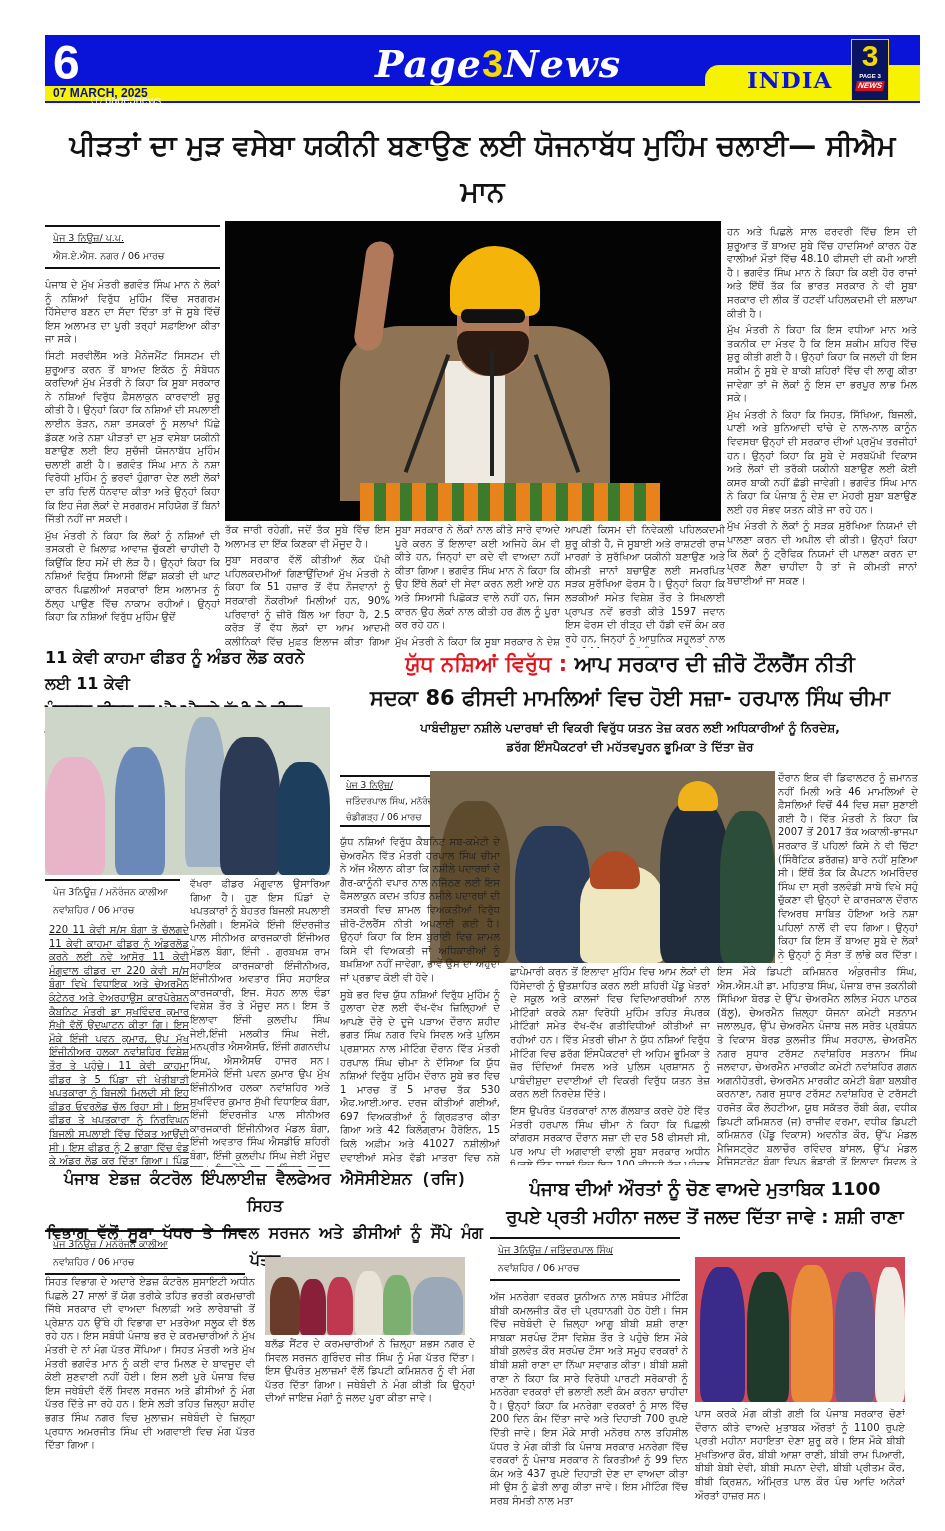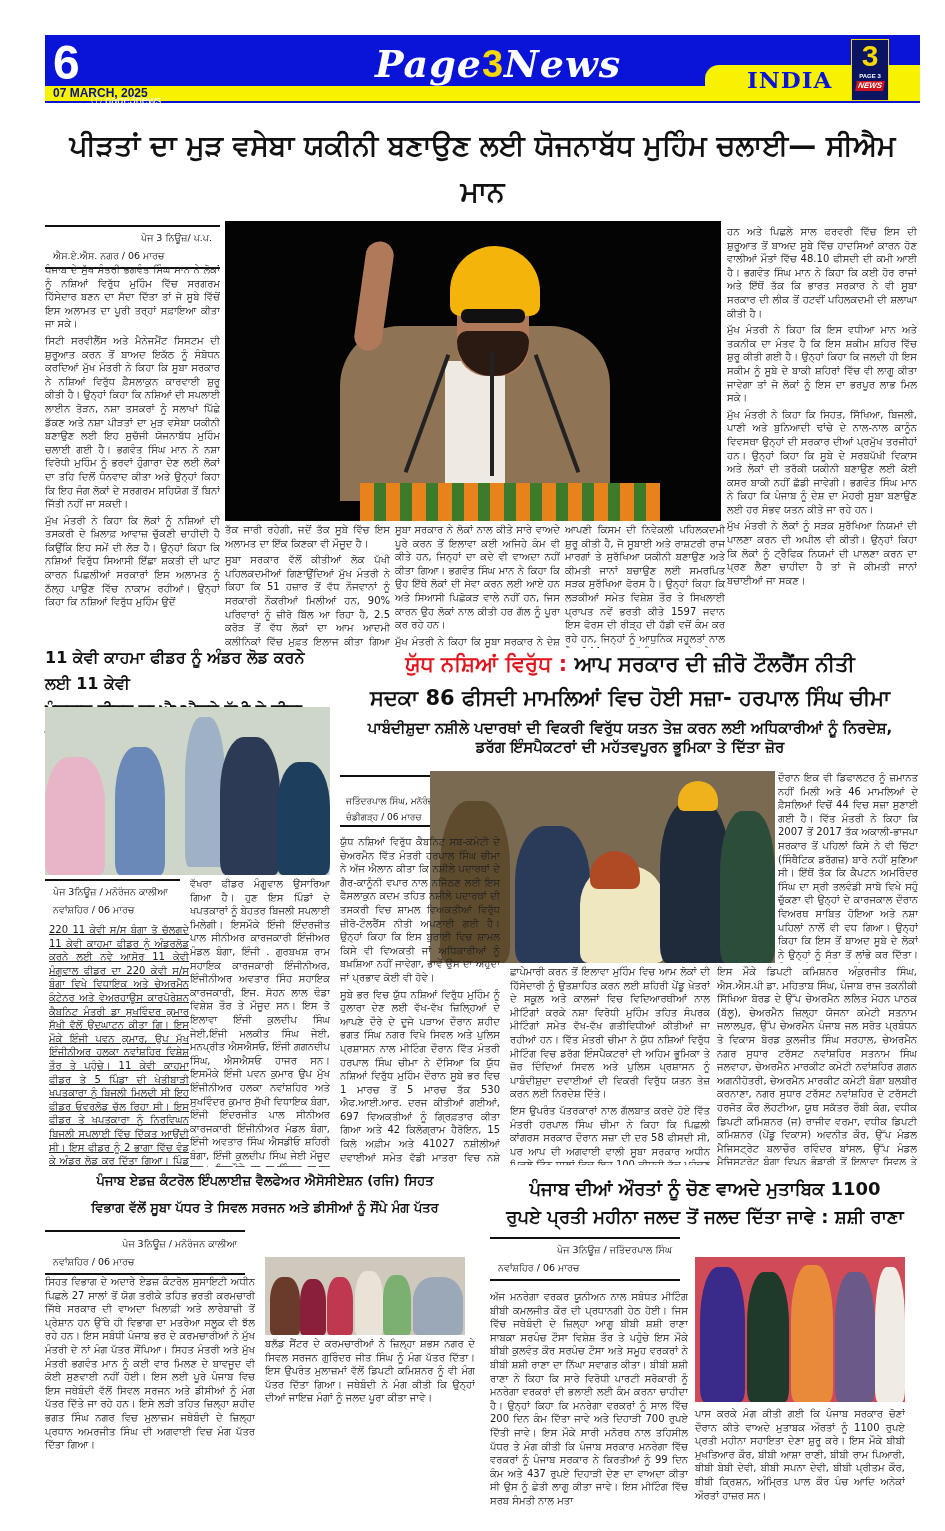--- a/index.html
+++ b/index.html
@@ -25,21 +25,21 @@
 
   
   .hl { position: absolute; text-align: center; font-weight: bold; color: #111; font-family: "DejaVu Sans", sans-serif; }
   .hl-main { left: 0; top: 88px; width: 875px; font-size: 28px; line-height: 46px; }
   .hl-red { color: #e0151d; }
 
   
   .col { position: absolute; font-size: 10px; line-height: 13.6px; text-align: justify; color: #222; overflow: hidden; }
   .col p { margin-bottom: 3px; }
   .byline { position: absolute; font-size: 9.5px; line-height: 18px; color: #111; border-top: 2px solid #111; border-bottom: 2px solid #111; padding: 2px 8px; }
-  .byline .l1 { text-align: right; }
+  .byline .l1 { text-align: left; text-decoration: underline; }
 
   
   .photo { position: absolute; overflow: hidden; }
   .photo-cm { left: 180px; top: 186px; width: 496px; height: 300px; background: #040404; }
   .turban { position: absolute; left: 225px; top: 25px; width: 90px; height: 70px; background: #f4b40a; border-radius: 45px 45px 10px 10px; }
   .face { position: absolute; left: 232px; top: 80px; width: 72px; height: 75px; background: #b07a5a; border-radius: 10px 10px 30px 30px; }
   .beard { position: absolute; left: 232px; top: 110px; width: 72px; height: 45px; background: #2a1a12; border-radius: 10px 10px 34px 34px; }
   .shades { position: absolute; left: 236px; top: 88px; width: 64px; height: 14px; background: #111; border-radius: 6px; }
   .jacket { position: absolute; left: 115px; top: 105px; width: 270px; height: 175px; background: #8f7355; border-radius: 60px 60px 0 0; }
   .shirt { position: absolute; left: 220px; top: 140px; width: 60px; height: 140px; background: #eeeae2; }
@@ -80,21 +80,21 @@
 
   <div class="hl hl-main">
     <div>ਪੀੜਤਾਂ ਦਾ ਮੁੜ ਵਸੇਬਾ ਯਕੀਨੀ ਬਣਾਉਣ ਲਈ ਯੋਜਨਾਬੱਧ ਮੁਹਿੰਮ ਚਲਾਈ— ਸੀਐਮ ਮਾਨ</div>
   </div>
 
   <div class="byline" style="left:0; top:190px; width:175px;">
     <div class="l1">ਪੇਜ 3 ਨਿਊਜ਼/ ਪ.ਪ.</div>
     <div>ਐਸ.ਏ.ਐਸ. ਨਗਰ / 06 ਮਾਰਚ</div>
   </div>
 
-  <div class="col" style="left:0; top:228px; width:175px; height:370px;">
+  <div class="col" style="left:0; top:243px; width:175px; height:370px;">
     <p>ਪੰਜਾਬ ਦੇ ਮੁੱਖ ਮੰਤਰੀ ਭਗਵੰਤ ਸਿੰਘ ਮਾਨ ਨੇ ਲੋਕਾਂ ਨੂੰ ਨਸ਼ਿਆਂ ਵਿਰੁੱਧ ਮੁਹਿੰਮ ਵਿੱਚ ਸਰਗਰਮ ਹਿੱਸੇਦਾਰ ਬਣਨ ਦਾ ਸੱਦਾ ਦਿੱਤਾ ਤਾਂ ਜੋ ਸੂਬੇ ਵਿੱਚੋਂ ਇਸ ਅਲਾਮਤ ਦਾ ਪੂਰੀ ਤਰ੍ਹਾਂ ਸਫ਼ਾਇਆ ਕੀਤਾ ਜਾ ਸਕੇ।</p>
     <p>ਸਿਟੀ ਸਰਵੀਲੈਂਸ ਅਤੇ ਮੈਨੇਜਮੈਂਟ ਸਿਸਟਮ ਦੀ ਸ਼ੁਰੂਆਤ ਕਰਨ ਤੋਂ ਬਾਅਦ ਇਕੱਠ ਨੂੰ ਸੰਬੋਧਨ ਕਰਦਿਆਂ ਮੁੱਖ ਮੰਤਰੀ ਨੇ ਕਿਹਾ ਕਿ ਸੂਬਾ ਸਰਕਾਰ ਨੇ ਨਸ਼ਿਆਂ ਵਿਰੁੱਧ ਫ਼ੈਸਲਾਕੁਨ ਕਾਰਵਾਈ ਸ਼ੁਰੂ ਕੀਤੀ ਹੈ। ਉਨ੍ਹਾਂ ਕਿਹਾ ਕਿ ਨਸ਼ਿਆਂ ਦੀ ਸਪਲਾਈ ਲਾਈਨ ਤੋੜਨ, ਨਸ਼ਾ ਤਸਕਰਾਂ ਨੂੰ ਸਲਾਖਾਂ ਪਿੱਛੇ ਡੱਕਣ ਅਤੇ ਨਸ਼ਾ ਪੀੜਤਾਂ ਦਾ ਮੁੜ ਵਸੇਬਾ ਯਕੀਨੀ ਬਣਾਉਣ ਲਈ ਇਹ ਸੁਚੱਜੀ ਯੋਜਨਾਬੱਧ ਮੁਹਿੰਮ ਚਲਾਈ ਗਈ ਹੈ। ਭਗਵੰਤ ਸਿੰਘ ਮਾਨ ਨੇ ਨਸ਼ਾ ਵਿਰੋਧੀ ਮੁਹਿੰਮ ਨੂੰ ਭਰਵਾਂ ਹੁੰਗਾਰਾ ਦੇਣ ਲਈ ਲੋਕਾਂ ਦਾ ਤਹਿ ਦਿਲੋਂ ਧੰਨਵਾਦ ਕੀਤਾ ਅਤੇ ਉਨ੍ਹਾਂ ਕਿਹਾ ਕਿ ਇਹ ਜੰਗ ਲੋਕਾਂ ਦੇ ਸਰਗਰਮ ਸਹਿਯੋਗ ਤੋਂ ਬਿਨਾਂ ਜਿੱਤੀ ਨਹੀਂ ਜਾ ਸਕਦੀ।</p>
     <p>ਮੁੱਖ ਮੰਤਰੀ ਨੇ ਕਿਹਾ ਕਿ ਲੋਕਾਂ ਨੂੰ ਨਸ਼ਿਆਂ ਦੀ ਤਸਕਰੀ ਦੇ ਖ਼ਿਲਾਫ਼ ਆਵਾਜ਼ ਚੁੱਕਣੀ ਚਾਹੀਦੀ ਹੈ ਕਿਉਂਕਿ ਇਹ ਸਮੇਂ ਦੀ ਲੋੜ ਹੈ। ਉਨ੍ਹਾਂ ਕਿਹਾ ਕਿ ਨਸ਼ਿਆਂ ਵਿਰੁੱਧ ਸਿਆਸੀ ਇੱਛਾ ਸ਼ਕਤੀ ਦੀ ਘਾਟ ਕਾਰਨ ਪਿਛਲੀਆਂ ਸਰਕਾਰਾਂ ਇਸ ਅਲਾਮਤ ਨੂੰ ਠੱਲ੍ਹ ਪਾਉਣ ਵਿੱਚ ਨਾਕਾਮ ਰਹੀਆਂ। ਉਨ੍ਹਾਂ ਕਿਹਾ ਕਿ ਨਸ਼ਿਆਂ ਵਿਰੁੱਧ ਮੁਹਿੰਮ ਉਦੋਂ</p>
   </div>
 
   <div class="photo photo-cm">
     <div class="jacket"></div>
     <div class="shirt"></div>
     <div class="arm"></div>
     <div class="face"></div>
@@ -144,21 +144,21 @@
     <p>220 11 ਕੇਵੀ ਸ/ਸ ਬੰਗਾ ਤੋ ਚੱਲਗਦੇ 11 ਕੇਵੀ ਕਾਹਮਾ ਫੀਡਰ ਨੂੰ ਅੰਡਰਲੋਡ ਕਰਨੇ ਲਈ ਨਵੇ ਆਸੋਰ 11 ਕੇਵੀ ਮੰਗੂਵਾਲ ਫੀਡਰ ਦਾ 220 ਕੇਵੀ ਸ/ਸ ਬੰਗਾ ਵਿਖੇ ਵਿਧਾਇਕ ਅਤੇ ਚੇਅਰਮੈਨ ਕੰਟੇਨਰ ਅਤੇ ਵੇਅਰਹਾਊਸ ਕਾਰਪੋਰੇਸ਼ਨ ਕੈਬਨਿਟ ਮੰਤਰੀ ਡਾ ਸੁਖਵਿੰਦਰ ਕੁਮਾਰ ਸੁੱਖੀ ਵੱਲੋਂ ਉਦਘਾਟਨ ਕੀਤਾ ਗਿ। ਇਸ ਮੌਕੇ ਇੰਜੀ ਪਵਨ ਕੁਮਾਰ, ਉਪ ਮੁੱਖ ਇੰਜੀਨੀਅਰ ਹਲਕਾ ਨਵਾਂਸ਼ਹਿਰ ਵਿਸ਼ੇਸ਼ ਤੌਰ ਤੇ ਪਹੁੰਚੇ। 11 ਕੇਵੀ ਕਾਹਮਾ ਫੀਡਰ ਤੇ 5 ਪਿੰਡਾ ਦੀ ਖੇਤੀਬਾੜੀ ਖਪਤਕਾਰਾ ਨੂੰ ਬਿਜਲੀ ਮਿਲਦੀ ਸੀ ਇਹ ਫੀਡਰ ਓਵਰਲੋਡ ਚੱਲ ਰਿਹਾ ਸੀ। ਇਸ ਫੀਡਰ ਤੇ ਖਪਤਕਾਰਾ ਨੂੰ ਨਿਰਵਿਘਨ ਬਿਜਲੀ ਸਪਲਾਈ ਵਿੱਚ ਦਿੱਕਤ ਆਉਂਦੀ ਸੀ। ਇਸ ਫੀਡਰ ਨੂੰ 2 ਭਾਗਾ ਵਿੱਚ ਵੰਡ ਕੇ ਅੰਡਰ ਲੋਡ ਕਰ ਦਿੱਤਾ ਗਿਆ। ਪਿੰਡ ਮੰਗੂਵਾਲ ਖਟਕੜ ਕਲਾ, ਕਾਹਮਾ ਤੇ ਖਪਤਕਾਰਾ ਲਈ ਇਹ</p>
   </div>
   <div class="col" style="left:145px; top:842px; width:140px; height:290px;">
     <p>ਵੱਖਰਾ ਫੀਡਰ ਮੰਗੂਵਾਲ ਉਸਾਰਿਆ ਗਿਆ ਹੈ। ਹੁਣ ਇਸ ਪਿੰਡਾਂ ਦੇ ਖਪਤਕਾਰਾਂ ਨੂੰ ਬੇਹਤਰ ਬਿਜਲੀ ਸਪਲਾਈ ਮਿਲੇਗੀ। ਇਸਮੌਕੇ ਇੰਜੀ ਇੰਦਰਜੀਤ ਪਾਲ ਸੀਨੀਅਰ ਕਾਰਜਕਾਰੀ ਇੰਜੀਅਰ ਮੰਡਲ ਬੰਗਾ, ਇੰਜੀ . ਗੁਰਬਖਸ਼ ਰਾਮ ਸਹਾਇਕ ਕਾਰਜਕਾਰੀ ਇੰਜੀਨੀਅਰ, ਇੰਜੀਨੀਅਰ ਅਵਤਾਰ ਸਿੰਹ ਸਹਾਇਕ ਕਾਰਜਕਾਰੀ, ਇਜ. ਸੋਹਨ ਲਾਲ ਢੰਡਾ ਵਿਸ਼ੇਸ਼ ਤੌਰ ਤੇ ਮੌਜੂਦ ਸਨ। ਇਸ ਤੋ ਇਲਾਵਾ ਇੰਜੀ ਕੁਲਦੀਪ ਸਿੰਘ ਜੇਈ,ਇੰਜੀ ਮਲਕੀਤ ਸਿੰਘ ਜੇਈ, ਮਨਪ੍ਰੀਤ ਐਸਐਸਓ, ਇੰਜੀ ਗਗਨਦੀਪ ਸਿੰਘ, ਐਸਐਸਓ ਹਾਜਰ ਸਨ। ਇਸਮੌਕੇ ਇੰਜੀ ਪਵਨ ਕੁਮਾਰ ਉਪ ਮੁੱਖ ਇੰਜੀਨੀਅਰ ਹਲਕਾ ਨਵਾਂਸ਼ਹਿਰ ਅਤੇ ਸੁਖਵਿੰਦਰ ਕੁਮਾਰ ਸੁੱਖੀ ਵਿਧਾਇਕ ਬੰਗਾ, ਇੰਜੀ ਇੰਦਰਜੀਤ ਪਾਲ ਸੀਨੀਅਰ ਕਾਰਜਕਾਰੀ ਇੰਜੀਨੀਅਰ ਮੰਡਲ ਬੰਗਾ, ਇੰਜੀ ਅਵਤਾਰ ਸਿੰਘ ਐਸਡੀਓ ਸ਼ਹਿਰੀ ਬੰਗਾ, ਇੰਜੀ ਕੁਲਦੀਪ ਸਿੰਘ ਜੇਈ ਮੌਜੂਦ ਸਨ। ਇਸਮੌਕੇ ਡਾ ਸੁਖਵਿੰਦਰ ਕੁਮਾਰ ਸੁੱਖੀ ਐਮਐਲਏ ਹਲਕਾ ਬੰਗਾ ਚੇਅਰਮੈਨ ਕੰਟੇਨਰ ਅਤੇ ਵੇਅਰ ਹਾਊਸ ਕਾਰਪੋਰੇਸ਼ਨ ਕੈਬਨਿਟ ਮੰਤਰੀ ਪੰਜਾਬ ਵੱਲੋ ਇਸ ਕੰਮਦੇ ਲਈ ਪਾਵਰਕਾਮ ਅਧਿਕਾਰੀਆ ਦੀ ਸ਼ਲਾਘਾ ਕੀਤੀ।</p>
   </div>
 
   <div class="hl" style="left:295px; top:612px; width:580px; font-size:21px; line-height:34px;">
     <div><span class="hl-red">ਯੁੱਧ ਨਸ਼ਿਆਂ ਵਿਰੁੱਧ :</span> <span>ਆਪ ਸਰਕਾਰ ਦੀ ਜ਼ੀਰੋ ਟੌਲਰੈਂਸ ਨੀਤੀ</span></div>
     <div>ਸਦਕਾ 86 ਫੀਸਦੀ ਮਾਮਲਿਆਂ ਵਿਚ ਹੋਈ ਸਜ਼ਾ- ਹਰਪਾਲ ਸਿੰਘ ਚੀਮਾ</div>
   </div>
-  <div class="hl" style="left:295px; top:684px; width:580px; font-size:15px; line-height:19px;">
+  <div class="hl" style="left:295px; top:684px; width:580px; font-size:12px; line-height:19px;">
     <div>ਪਾਬੰਦੀਸ਼ੁਦਾ ਨਸ਼ੀਲੇ ਪਦਾਰਥਾਂ ਦੀ ਵਿਕਰੀ ਵਿਰੁੱਧ ਯਤਨ ਤੇਜ਼ ਕਰਨ ਲਈ ਅਧਿਕਾਰੀਆਂ ਨੂੰ ਨਿਰਦੇਸ਼,</div>
     <div>ਡਰੱਗ ਇੰਸਪੈਕਟਰਾਂ ਦੀ ਮਹੱਤਵਪੂਰਨ ਭੂਮਿਕਾ ਤੇ ਦਿੱਤਾ ਜ਼ੋਰ</div>
   </div>
   <div class="byline" style="left:295px; top:740px; width:150px; border-top:2px solid #111; padding:0 6px; font-size:9px; line-height:16px;">
     <div class="l1">ਪੇਜ 3 ਨਿਊਜ਼/</div>
     <div>ਜਤਿੰਦਰਪਾਲ ਸਿੰਘ, ਮਨੋਰੰਜਨ ਕਾਲੀਆ</div>
     <div>ਚੰਡੀਗੜ੍ਹ / 06 ਮਾਰਚ</div>
   </div>
   <div class="photo photo-press">
     <div class="fig" style="left:10px; top:30px; width:70px; height:162px; background:#5e4b2e;"></div>
@@ -178,21 +178,21 @@
     <p>ਛਾਪੇਮਾਰੀ ਕਰਨ ਤੋਂ ਇਲਾਵਾ ਮੁਹਿੰਮ ਵਿਚ ਆਮ ਲੋਕਾਂ ਦੀ ਹਿੱਸੇਦਾਰੀ ਨੂੰ ਉਤਸ਼ਾਹਿਤ ਕਰਨ ਲਈ ਸ਼ਹਿਰੀ ਪੇਂਡੂ ਖੇਤਰਾਂ ਦੇ ਸਕੂਲ ਅਤੇ ਕਾਲਜਾਂ ਵਿਚ ਵਿਦਿਆਰਥੀਆਂ ਨਾਲ ਮੀਟਿੰਗਾਂ ਕਰਕੇ ਨਸ਼ਾ ਵਿਰੋਧੀ ਮੁਹਿੰਮ ਤਹਿਤ ਸੰਪਰਕ ਮੀਟਿੰਗਾਂ ਸਮੇਤ ਵੱਖ-ਵੱਖ ਗਤੀਵਿਧੀਆਂ ਕੀਤੀਆਂ ਜਾ ਰਹੀਆਂ ਹਨ। ਵਿੱਤ ਮੰਤਰੀ ਚੀਮਾ ਨੇ ਯੁੱਧ ਨਸ਼ਿਆਂ ਵਿਰੁੱਧ ਮੀਟਿੰਗ ਵਿਚ ਡਰੱਗ ਇੰਸਪੈਕਟਰਾਂ ਦੀ ਅਹਿਮ ਭੂਮਿਕਾ ਤੇ ਜ਼ੋਰ ਦਿੰਦਿਆਂ ਸਿਵਲ ਅਤੇ ਪੁਲਿਸ ਪ੍ਰਸ਼ਾਸਨ ਨੂੰ ਪਾਬੰਦੀਸ਼ੁਦਾ ਦਵਾਈਆਂ ਦੀ ਵਿਕਰੀ ਵਿਰੁੱਧ ਯਤਨ ਤੇਜ਼ ਕਰਨ ਲਈ ਨਿਰਦੇਸ਼ ਦਿੱਤੇ।</p>
     <p>ਇਸ ਉਪਰੰਤ ਪੱਤਰਕਾਰਾਂ ਨਾਲ ਗੱਲਬਾਤ ਕਰਦੇ ਹੋਏ ਵਿੱਤ ਮੰਤਰੀ ਹਰਪਾਲ ਸਿੰਘ ਚੀਮਾ ਨੇ ਕਿਹਾ ਕਿ ਪਿਛਲੀ ਕਾਂਗਰਸ ਸਰਕਾਰ ਦੌਰਾਨ ਸਜ਼ਾ ਦੀ ਦਰ 58 ਫੀਸਦੀ ਸੀ, ਪਰ ਆਪ ਦੀ ਅਗਵਾਈ ਵਾਲੀ ਸੂਬਾ ਸਰਕਾਰ ਅਧੀਨ ਪਿਛਲੇ ਤਿੰਨ ਸਾਲਾਂ ਵਿਚ ਇਹ 100 ਫੀਸਦੀ ਤੱਕ ਪਹੁੰਚਣ ਦੇ ਟੀਚੇ ਨਾਲ ਵੱਧ ਕੇ 86 ਫੀਸਦੀ ਹੋ ਗਈ ਹੈ। ਉਨ੍ਹਾਂ ਨੇ ਸ਼ਹੀਦ ਭਗਤ ਸਿੰਘ ਨਗਰ ਦੇ ਪ੍ਰਭਾਵਸ਼ਾਲੀ ਪ੍ਰਦਰਸ਼ਨ ਦਾ ਜਿਕਰ ਕੀਤਾ, ਜਿਸ ਵੱਲੋਂ 99 ਫੀਸਦੀ ਸਜ਼ਾ ਦੀ ਦਰ ਦਰਜ ਕੀਤੀ ਗਈ ਹੈ। ਉਨ੍ਹਾਂ ਕਿਹਾ ਕਿ ਇਸ</p>
   </div>
   <div class="col" style="left:733px; top:736px; width:140px; height:192px;">
     <p>ਦੌਰਾਨ ਇਕ ਵੀ ਡਿਫਾਲਟਰ ਨੂੰ ਜ਼ਮਾਨਤ ਨਹੀਂ ਮਿਲੀ ਅਤੇ 46 ਮਾਮਲਿਆਂ ਦੇ ਫ਼ੈਸਲਿਆਂ ਵਿਚੋਂ 44 ਵਿਚ ਸਜ਼ਾ ਸੁਣਾਈ ਗਈ ਹੈ। ਵਿੱਤ ਮੰਤਰੀ ਨੇ ਕਿਹਾ ਕਿ 2007 ਤੋਂ 2017 ਤੱਕ ਅਕਾਲੀ-ਭਾਜਪਾ ਸਰਕਾਰ ਤੋਂ ਪਹਿਲਾਂ ਕਿਸੇ ਨੇ ਵੀ ਚਿੱਟਾ (ਸਿੰਥੈਟਿਕ ਡਰੱਗਜ਼) ਬਾਰੇ ਨਹੀਂ ਸੁਣਿਆ ਸੀ। ਇੱਥੋਂ ਤੱਕ ਕਿ ਕੈਪਟਨ ਅਮਰਿੰਦਰ ਸਿੰਘ ਦਾ ਸ੍ਰੀ ਤਲਵੰਡੀ ਸਾਬੋ ਵਿਖੇ ਸਹੁੰ ਚੁੱਕਣਾ ਵੀ ਉਨ੍ਹਾਂ ਦੇ ਕਾਰਜਕਾਲ ਦੌਰਾਨ ਵਿਅਰਥ ਸਾਬਿਤ ਹੋਇਆ ਅਤੇ ਨਸ਼ਾ ਪਹਿਲਾਂ ਨਾਲੋਂ ਵੀ ਵਧ ਗਿਆ। ਉਨ੍ਹਾਂ ਕਿਹਾ ਕਿ ਇਸ ਤੋਂ ਬਾਅਦ ਸੂਬੇ ਦੇ ਲੋਕਾਂ ਨੇ ਉਨ੍ਹਾਂ ਨੂੰ ਸੱਤਾ ਤੋਂ ਲਾਂਭੇ ਕਰ ਦਿੱਤਾ। ਉਨ੍ਹਾਂ ਕਿਹਾ ਕਿ ਹੁਣ ਜ਼ਿਆਦਾਤਰ ਨਸ਼ਾ ਪੰਜਾਬ ਦੇ ਬਾਹਰੋਂ ਆ ਰਿਹਾ ਹੈ, ਉਨ੍ਹਾਂ ਦੀਆਂ ਜਾਇਦਾਦਾਂ ਜ਼ਬਤ ਕੀਤੀਆਂ ਜਾ ਰਹੀਆਂ ਹਨ ਅਤੇ ਬਾਕੀ ਜਾਂ ਤਾਂ ਉਹ ਜੇਲ੍ਹ ਵਿਚ ਹਨ ਜਾਂ ਸੂਬੇ ਵਿਚੋਂ ਭੱਜ ਗਏ ਹਨ।</p>
   </div>
   <div class="col" style="left:672px; top:930px; width:200px; height:200px;">
     <p>ਇਸ ਮੌਕੇ ਡਿਪਟੀ ਕਮਿਸ਼ਨਰ ਅੰਕੁਰਜੀਤ ਸਿੰਘ, ਐਸ.ਐਸ.ਪੀ ਡਾ. ਮਹਿਤਾਬ ਸਿੰਘ, ਪੰਜਾਬ ਰਾਜ ਤਕਨੀਕੀ ਸਿੱਖਿਆ ਬੋਰਡ ਦੇ ਉੱਪ ਚੇਅਰਮੈਨ ਲਲਿਤ ਮੋਹਨ ਪਾਠਕ (ਬੱਲੂ), ਚੇਅਰਮੈਨ ਜ਼ਿਲ੍ਹਾ ਯੋਜਨਾ ਕਮੇਟੀ ਸਤਨਾਮ ਜਲਾਲਪੁਰ, ਉੱਪ ਚੇਅਰਮੈਨ ਪੰਜਾਬ ਜਲ ਸਰੋਤ ਪ੍ਰਬੰਧਨ ਤੇ ਵਿਕਾਸ ਬੋਰਡ ਕੁਲਜੀਤ ਸਿੰਘ ਸਰਹਾਲ, ਚੇਅਰਮੈਨ ਨਗਰ ਸੁਧਾਰ ਟਰੱਸਟ ਨਵਾਂਸ਼ਹਿਰ ਸਤਨਾਮ ਸਿੰਘ ਜਲਵਾਹਾ, ਚੇਅਰਮੈਨ ਮਾਰਕੀਟ ਕਮੇਟੀ ਨਵਾਂਸ਼ਹਿਰ ਗਗਨ ਅਗਨੀਹੋਤਰੀ, ਚੇਅਰਮੈਨ ਮਾਰਕੀਟ ਕਮੇਟੀ ਬੰਗਾ ਬਲਬੀਰ ਕਰਨਾਣਾ, ਨਗਰ ਸੁਧਾਰ ਟਰੱਸਟ ਨਵਾਂਸ਼ਹਿਰ ਦੇ ਟਰੱਸਟੀ ਹਰਜੋਤ ਕੌਰ ਲੋਹਟੀਆ, ਯੂਥ ਸਕੱਤਰ ਰੌਬੀ ਕੰਗ, ਵਧੀਕ ਡਿਪਟੀ ਕਮਿਸ਼ਨਰ (ਜ) ਰਾਜੀਵ ਵਰਮਾ, ਵਧੀਕ ਡਿਪਟੀ ਕਮਿਸ਼ਨਰ (ਪੇਂਡੂ ਵਿਕਾਸ) ਅਵਨੀਤ ਕੌਰ, ਉੱਪ ਮੰਡਲ ਮੈਜਿਸਟ੍ਰੇਟ ਬਲਾਚੌਰ ਰਵਿੰਦਰ ਬਾਂਸਲ, ਉੱਪ ਮੰਡਲ ਮੈਜਿਸਟ੍ਰੇਟ ਬੰਗਾ ਵਿਪਨ ਭੰਡਾਰੀ ਤੋਂ ਇਲਾਵਾ ਸਿਵਲ ਤੇ ਪੁਲਿਸ ਪ੍ਰਸ਼ਾਸਨ ਦੇ ਅਧਿਕਾਰੀ ਹਾਜ਼ਰ ਸਨ।</p>
   </div>
 
-  <div class="hl" style="left:0; top:1132px; width:440px; font-size:13px; line-height:27px;">
+  <div class="hl" style="left:0; top:1132px; width:440px; font-size:16px; line-height:27px;font-family:Liberation Mono, monospace;">
     <div>ਪੰਜਾਬ ਏਡਜ਼ ਕੰਟਰੋਲ ਇੰਪਲਾਈਜ਼ ਵੈਲਫੇਅਰ ਐਸੋਸੀਏਸ਼ਨ (ਰਜਿ) ਸਿਹਤ</div>
     <div>ਵਿਭਾਗ ਵੱਲੋਂ ਸੂਬਾ ਪੱਧਰ ਤੇ ਸਿਵਲ ਸਰਜਨ ਅਤੇ ਡੀਸੀਆਂ ਨੂੰ ਸੌਂਪੇ ਮੰਗ ਪੱਤਰ</div>
   </div>
   <div class="rule" style="left:0; top:1195px; width:200px;"></div>
   <div class="byline" style="left:0; top:1198px; width:200px; border:0; border-bottom:2px solid #111;">
     <div class="l1">ਪੇਜ 3ਨਿਊਜ਼ / ਮਨੋਰੰਜਨ ਕਾਲੀਆ</div>
     <div>ਨਵਾਂਸ਼ਹਿਰ / 06 ਮਾਰਚ</div>
   </div>
   <div class="col" style="left:0; top:1240px; width:210px; height:240px;">
     <p>ਸਿਹਤ ਵਿਭਾਗ ਦੇ ਅਦਾਰੇ ਏਡਜ਼ ਕੰਟਰੋਲ ਸੁਸਾਇਟੀ ਅਧੀਨ ਪਿਛਲੇ 27 ਸਾਲਾਂ ਤੋਂ ਯੋਗ ਤਰੀਕੇ ਤਹਿਤ ਭਰਤੀ ਕਰਮਚਾਰੀ ਜਿੱਥੇ ਸਰਕਾਰ ਦੀ ਵਾਅਦਾ ਖਿਲਾਫ਼ੀ ਅਤੇ ਲਾਰੇਬਾਜ਼ੀ ਤੋਂ ਪ੍ਰੇਸ਼ਾਨ ਹਨ ਉੱਥੇ ਹੀ ਵਿਭਾਗ ਦਾ ਮਤਰੇਆ ਸਲੂਕ ਵੀ ਝੱਲ ਰਹੇ ਹਨ। ਇਸ ਸਬੰਧੀ ਪੰਜਾਬ ਭਰ ਦੇ ਕਰਮਚਾਰੀਆਂ ਨੇ ਮੁੱਖ ਮੰਤਰੀ ਦੇ ਨਾਂ ਮੰਗ ਪੱਤਰ ਸੌਂਪਿਆ। ਸਿਹਤ ਮੰਤਰੀ ਅਤੇ ਮੁੱਖ ਮੰਤਰੀ ਭਗਵੰਤ ਮਾਨ ਨੂੰ ਕਈ ਵਾਰ ਮਿਲਣ ਦੇ ਬਾਵਜੂਦ ਵੀ ਕੋਈ ਸੁਣਵਾਈ ਨਹੀਂ ਹੋਈ। ਇਸ ਲਈ ਪੂਰੇ ਪੰਜਾਬ ਵਿਚ ਇਸ ਜਥੇਬੰਦੀ ਵੱਲੋਂ ਸਿਵਲ ਸਰਜਨ ਅਤੇ ਡੀਸੀਆਂ ਨੂੰ ਮੰਗ ਪੱਤਰ ਦਿੱਤੇ ਜਾ ਰਹੇ ਹਨ। ਇਸੇ ਲੜੀ ਤਹਿਤ ਜ਼ਿਲ੍ਹਾ ਸ਼ਹੀਦ ਭਗਤ ਸਿੰਘ ਨਗਰ ਵਿਚ ਮੁਲਾਜ਼ਮ ਜਥੇਬੰਦੀ ਦੇ ਜ਼ਿਲ੍ਹਾ ਪ੍ਰਧਾਨ ਅਮਰਜੀਤ ਸਿੰਘ ਦੀ ਅਗਵਾਈ ਵਿਚ ਮੰਗ ਪੱਤਰ ਦਿੱਤਾ ਗਿਆ।</p>

